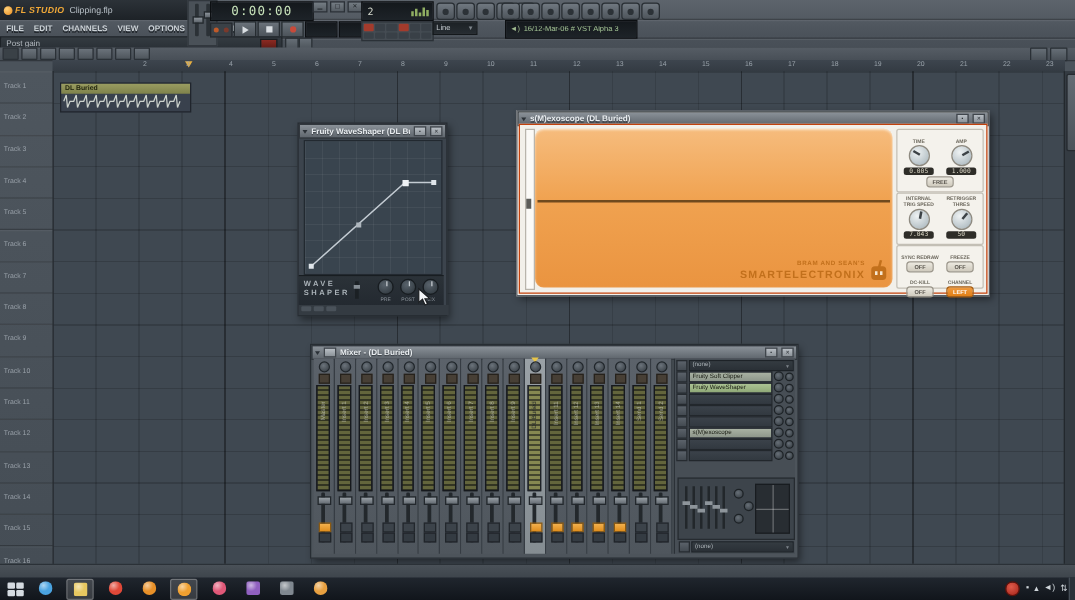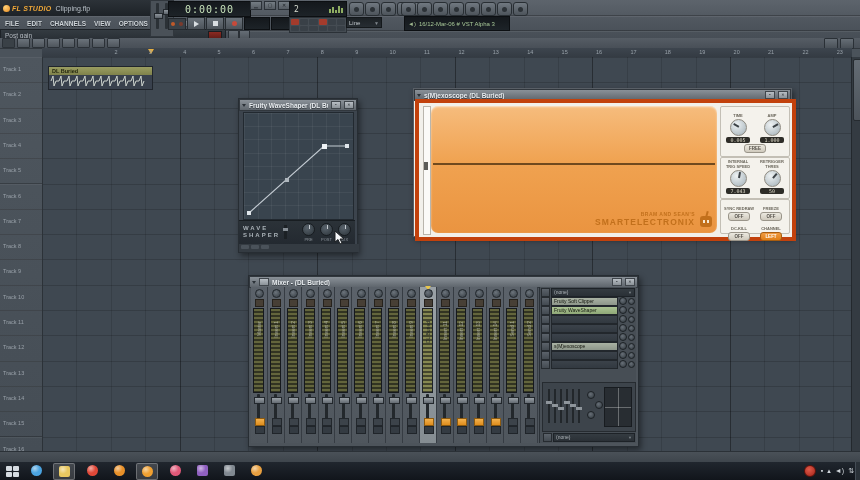--- a/index.html
+++ b/index.html
@@ -97,21 +97,21 @@
   #ws-knobs{position:absolute;right:4px;top:2px;display:flex;gap:5px;}
   .ws-knob-cell{display:flex;flex-direction:column;align-items:center;}
   .fl-knob{position:relative;width:11px;height:11px;border-radius:50%;background:radial-gradient(circle at 40% 35%,#59636c,#2b3339);border:1px solid #171c20;}
   .ws-knob-lbl{font-size:4px;color:#8d959c;margin-top:1px;}
   #ws-mini-slider{position:absolute;left:45px;top:4px;width:3px;height:14px;background:#1b2024;}
   #ws-mini-slider i{position:absolute;left:-1px;top:3px;width:5px;height:3px;background:#858d94;}
   #ws-footer{left:0;top:145px;width:116px;height:6px;background:#343b42;display:flex;gap:2px;padding:1px 2px;}
   #ws-footer b{width:8px;height:4px;background:#4a525a;border-radius:1px;}
   
   #scope{left:413px;top:88px;width:377px;height:147px;background:#f2f0ea;border:1px solid #595f66;}
-  #scope-body{left:1px;top:10px;width:373px;height:134px;background:#f2f0ea;border:4px solid #c2410c;}
+  #scope-body{left:1px;top:10px;width:373px;height:134px;background:#f2f0ea;border:1px solid #c2410c;}
   #scope-trig{left:4px;top:3px;width:6px;height:127px;background:#fbfaf7;border:1px solid #b9b5ac;}
   #scope-trig i{position:absolute;left:0px;top:55px;width:4px;height:8px;background:#5c5c58;}
   #scope-display{left:12px;top:3px;width:286px;height:127px;border-radius:7px;
     background:linear-gradient(#f6bc7d,#f0a250 45%,#ea9440);box-shadow:inset 0 1px 2px rgba(255,255,255,.6);}
   #scope-trace{position:absolute;left:2px;top:57px;width:282px;height:1.5px;background:rgba(70,44,14,.75);}
   #scope-brand{position:absolute;right:22px;bottom:6px;text-align:right;color:#c2701c;}
   #brand-small{font-size:5px;font-weight:bold;letter-spacing:.5px;}
   #brand-large{font-size:8.5px;font-weight:bold;letter-spacing:1px;}
   #mascot{position:absolute;right:4px;bottom:6px;width:14px;height:16px;}
   #mascot .body{position:absolute;left:1px;top:5px;width:12px;height:11px;border-radius:3px;background:#c2701c;}

